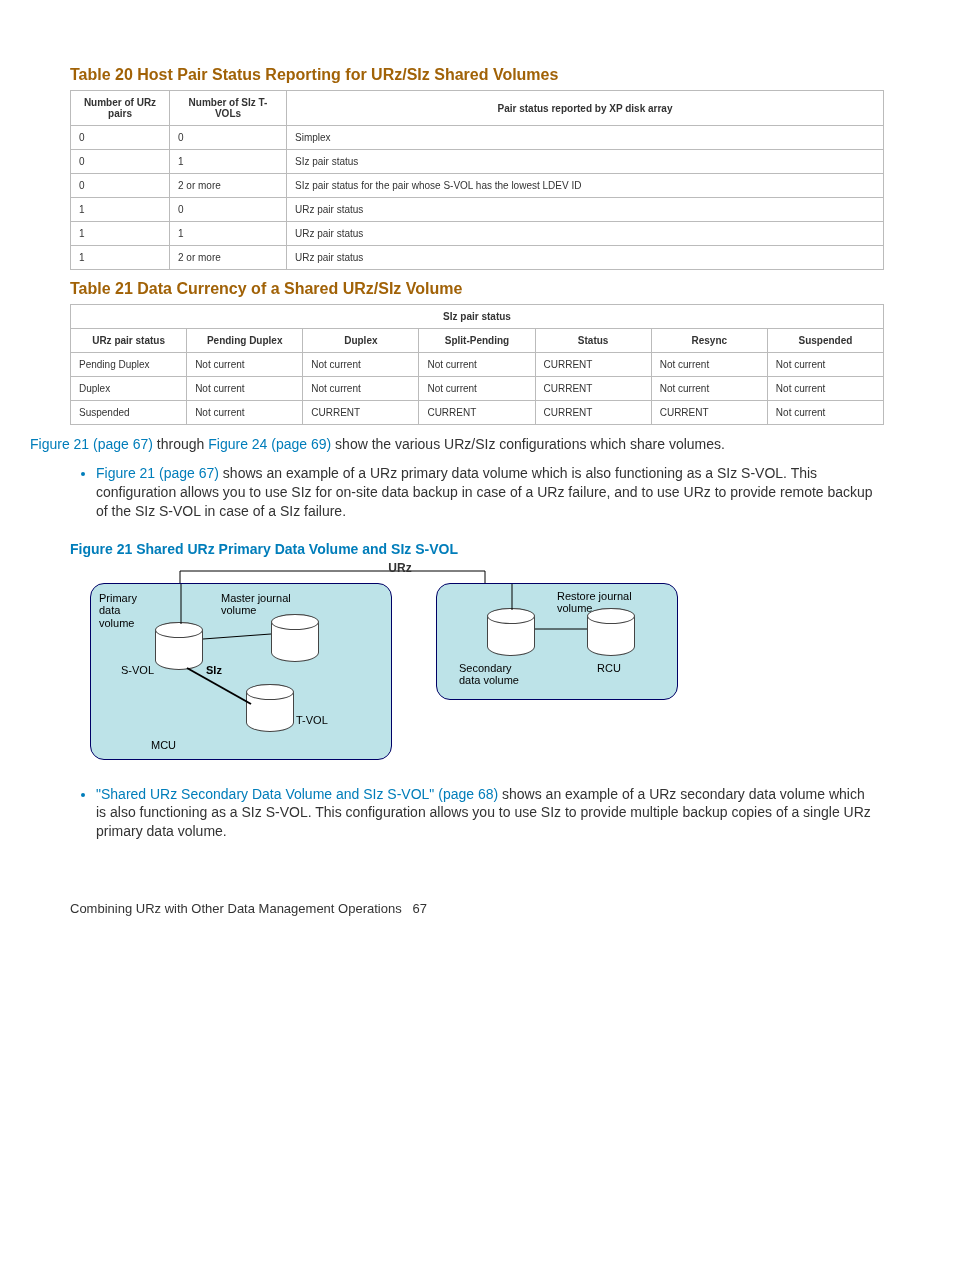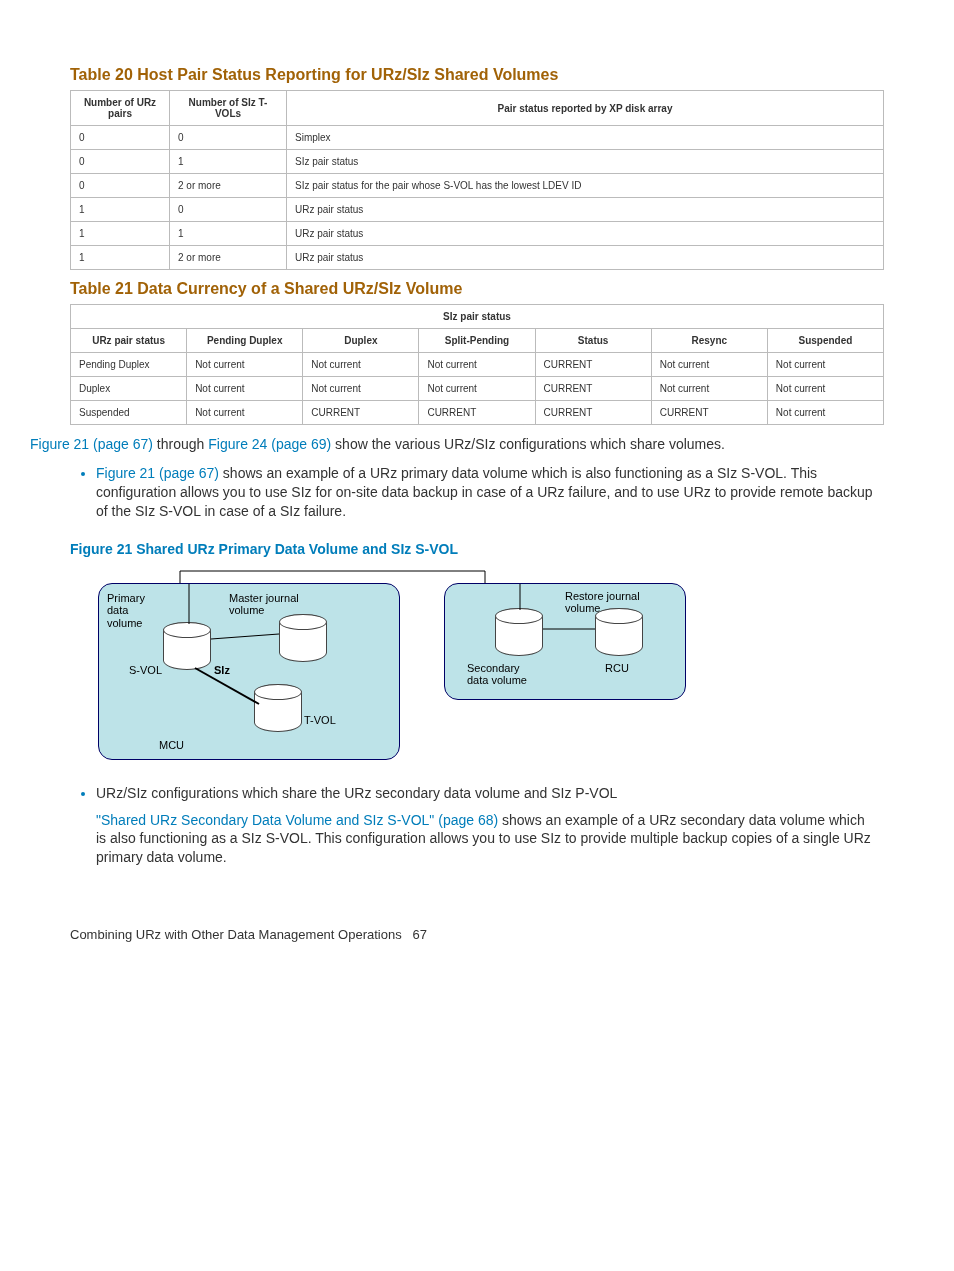--- a/index.html
+++ b/index.html
@@ -209,22 +209,23 @@
 </ul>
 
 <div class="figure-title">Figure 21 Shared URz Primary Data Volume and SIz S-VOL</div>
 
 <div class="figure-wrap" style="position:relative;width:600px;height:200px;">
   <svg class="top-conn" width="600" height="200">
     <line x1="90" y1="18" x2="90" y2="6" stroke="#000"></line>
     <line x1="90" y1="6" x2="395" y2="6" stroke="#000"></line>
     <line x1="395" y1="6" x2="395" y2="18" stroke="#000"></line>
   </svg>
-
-  <div class="fig-row" style="position:absolute;top:18px;left:8px;">
+  <div class="urz-label" style="position:absolute;top:-4px;left:0;">URz</div>
+
+  <div class="fig-row" style="position:absolute;top:18px;left:0;">
 
     <div class="box box-left">
       <div class="lbl" style="top:8px;left:8px;white-space:pre;">Primary
 data
 volume</div>
       <div class="lbl" style="top:8px;left:130px;white-space:pre;">Master journal
 volume</div>
       <div class="cyl" style="top:38px;left:64px;"></div>
       <div class="cyl" style="top:30px;left:180px;"></div>
       <div class="cyl" style="top:100px;left:155px;"></div>
@@ -250,21 +251,20 @@
       </svg>
       <div class="lbl" style="top:78px;left:22px;white-space:pre;">Secondary
 data volume</div>
       <div class="lbl" style="top:78px;left:160px;">RCU</div>
     </div>
   </div>
 </div>
 
 <ul>
   <li>
-    <span>URz/SIz configurations which share the URz secondary data volume and SIz P-VOL</span>
     <p style="margin-left:0;">
       <a class="link">"Shared URz Secondary Data Volume and SIz S-VOL" (page 68)</a><span> shows an example of a URz secondary data volume which is also functioning as a SIz S-VOL. This configuration allows you to use SIz to provide multiple backup copies of a single URz primary data volume.</span>
     </p>
   </li>
 </ul>
 
 <div class="footer">
   <span>Combining URz with Other Data Management Operations</span>&nbsp;&nbsp;&nbsp;<span>67</span>
 </div>
 

